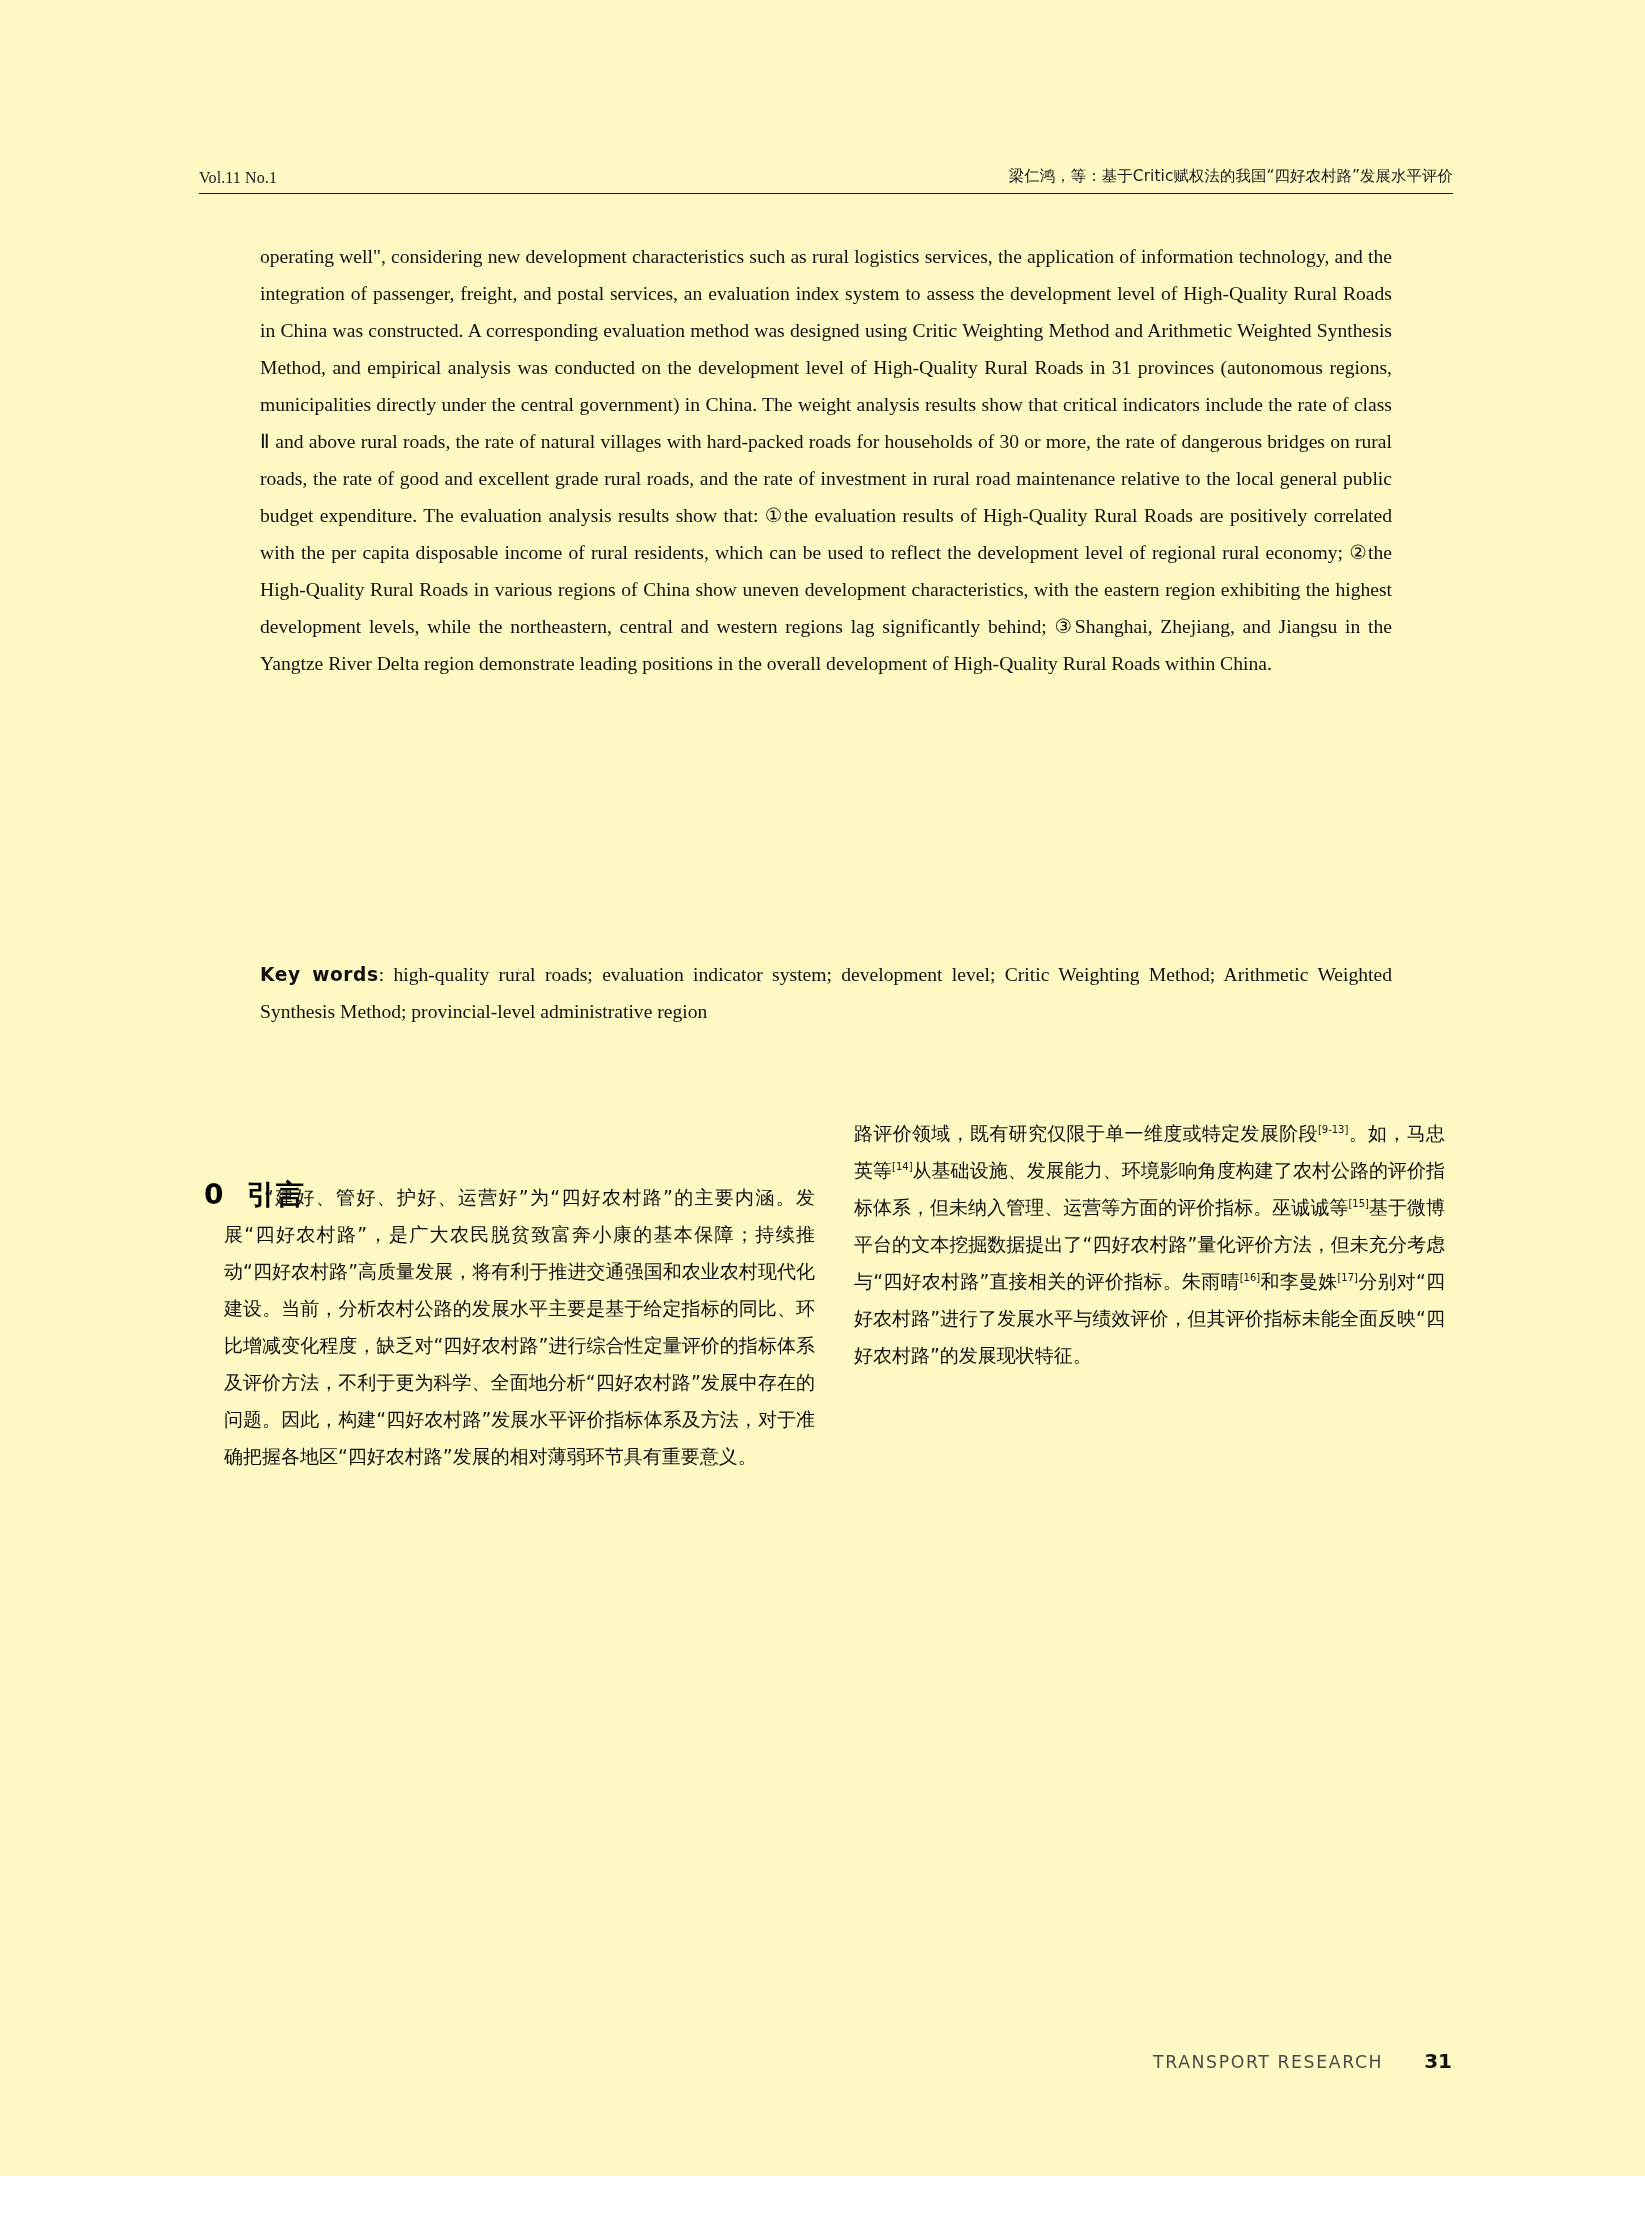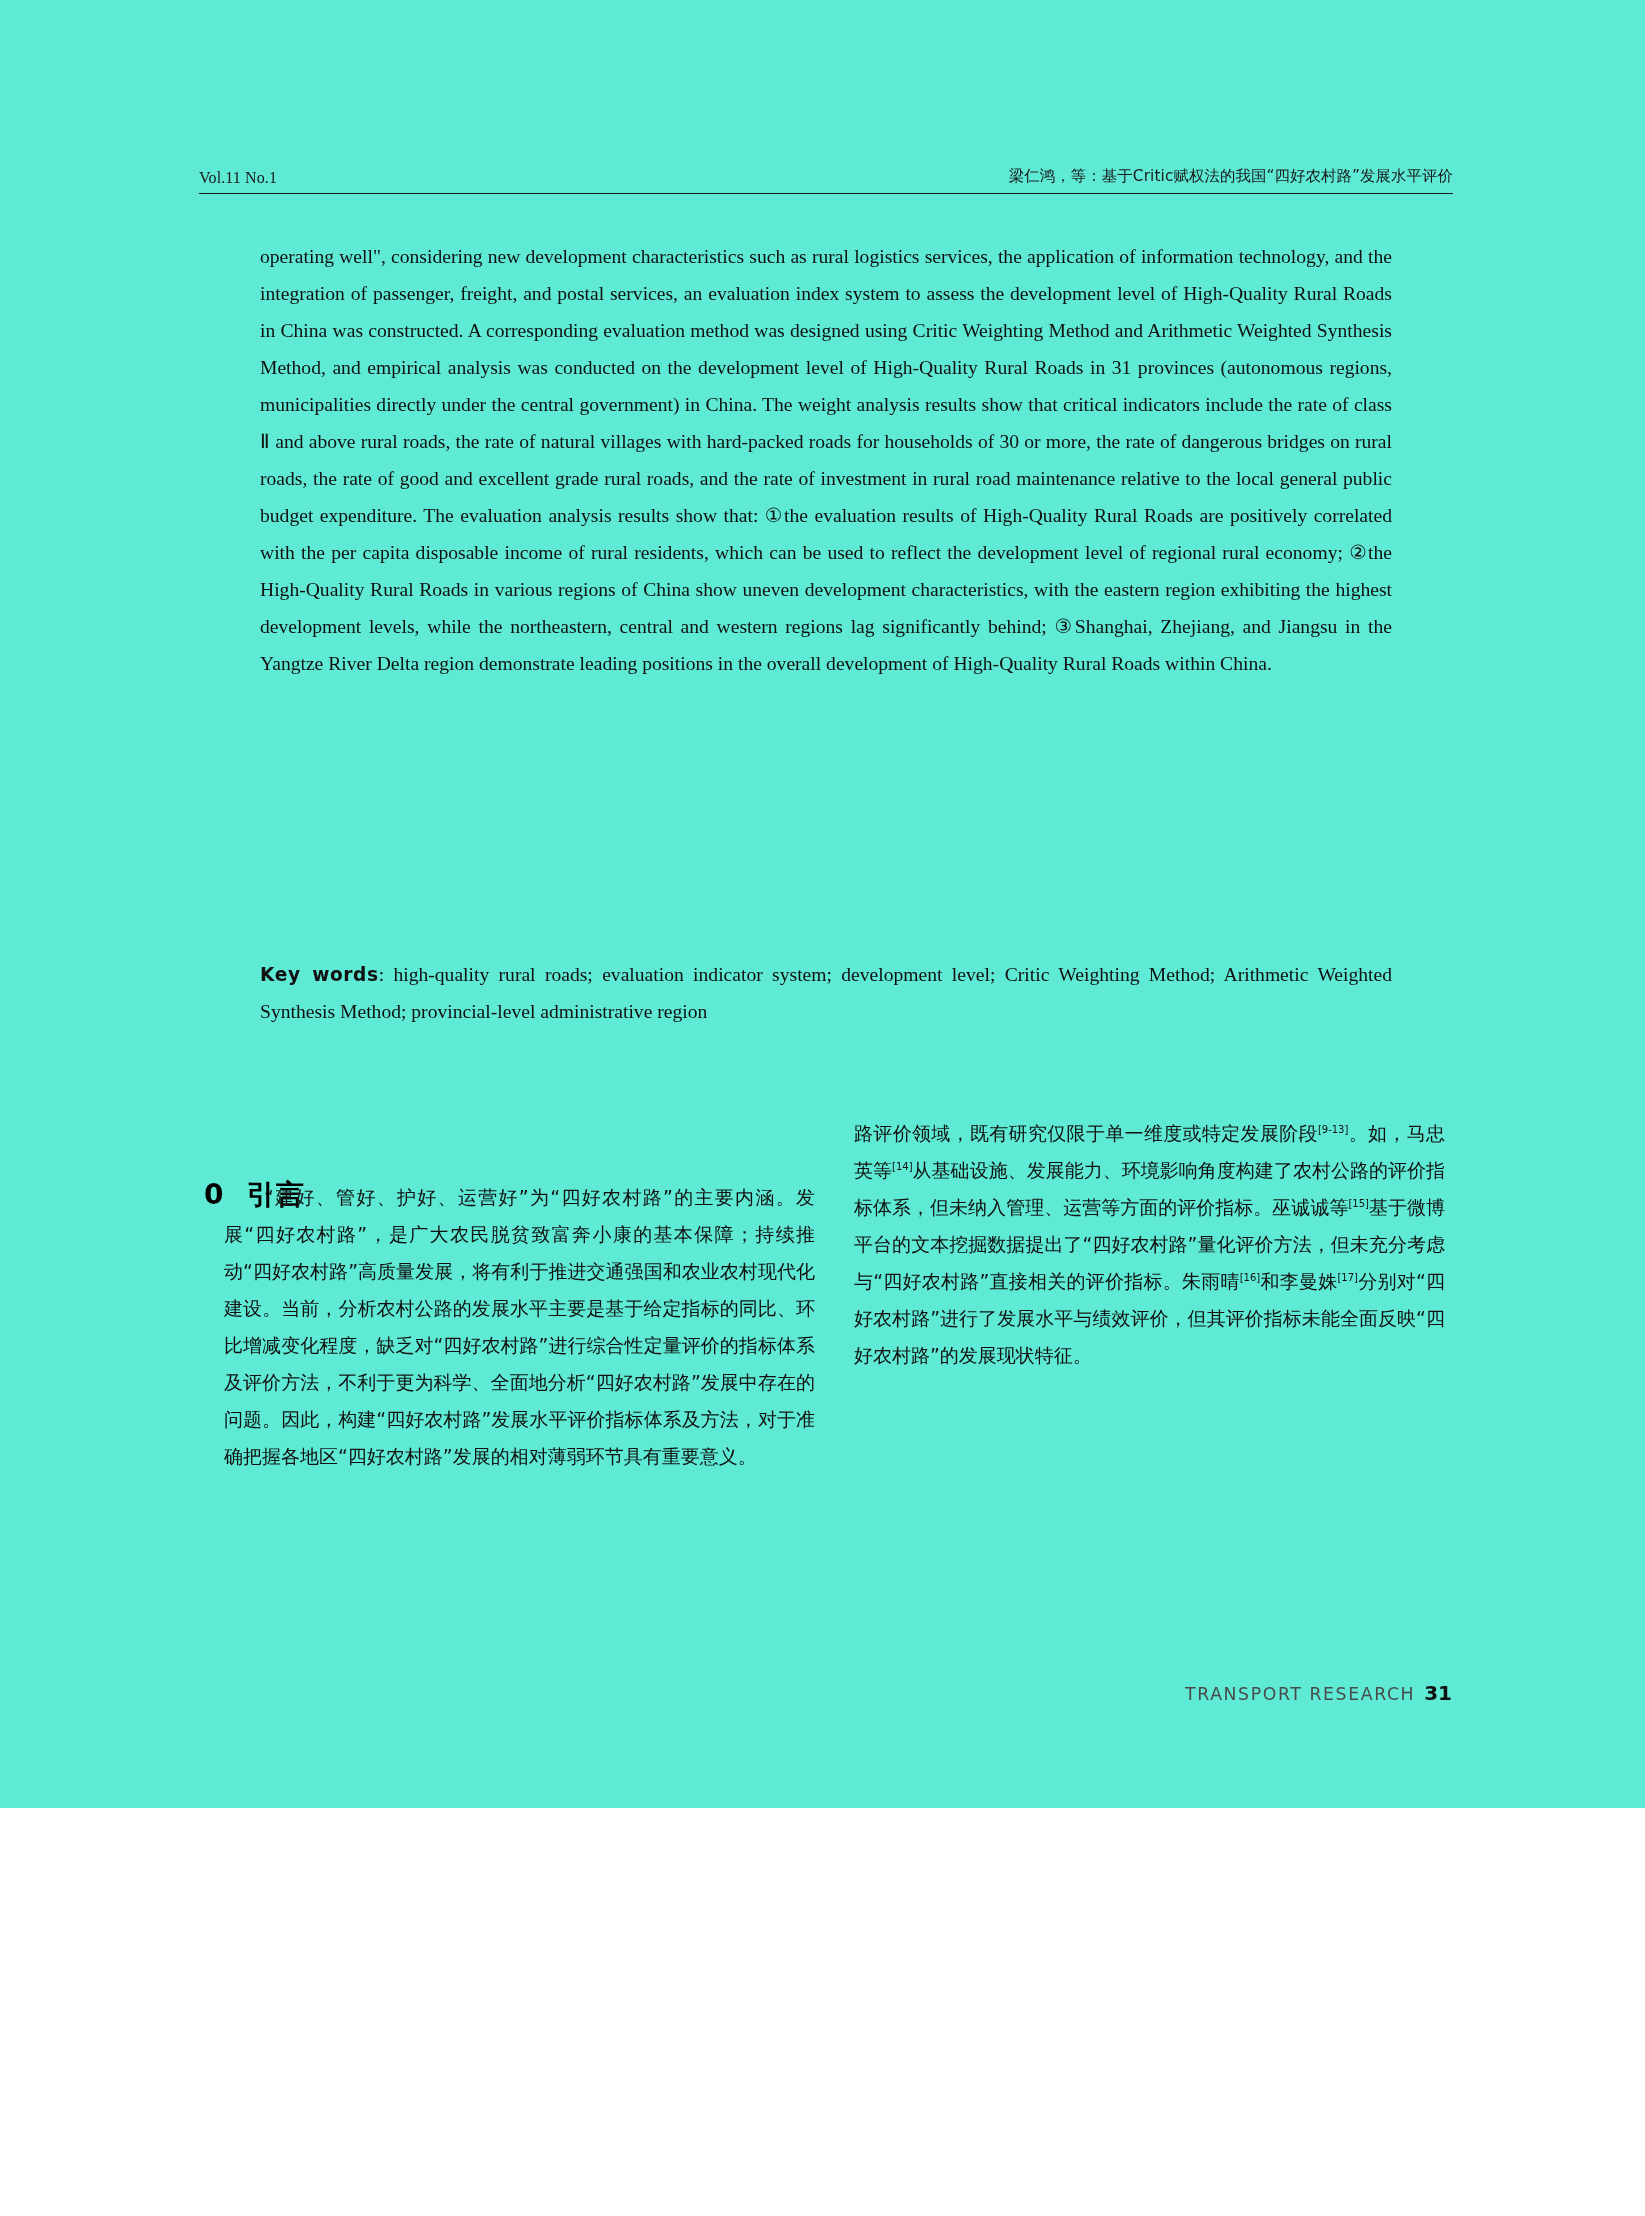--- a/index.html
+++ b/index.html
@@ -12,22 +12,22 @@
     height: 2216px;
     font-family: "Liberation Serif", serif;
     color: #1a1a1a;
     position: relative;
     overflow: hidden;
   }
   .page {
     position: absolute;
     left: 0; top: 0;
     width: 1645px;
-    height: 1808px;
-    background: #5eead4;
+    height: 2176px;
+    background: #fef9c3;
   }
   
   .runhead {
     position: absolute;
     left: 199px;
     top: 166px;
     width: 1254px;
     display: flex;
     justify-content: space-between;
     align-items: flex-end;
@@ -145,20 +145,21 @@
     font-family: "DejaVu Sans", sans-serif;
     font-size: 17.3px;
     letter-spacing: 1.6px;
     color: #4a4a4a;
   }
   .footer .pnum {
     font-family: "DejaVu Sans", sans-serif;
     font-weight: bold;
     font-size: 20px;
     color: #111;
+    margin-left: 32px;
   }
 </style>
 </head>
 <body>
 
 <div class="page">
 
   <div class="runhead">
     <div class="left">Vol.11  No.1</div>
     <div class="right">梁仁鸿，等：基于Critic赋权法的我国“四好农村路”发展水平评价</div>

